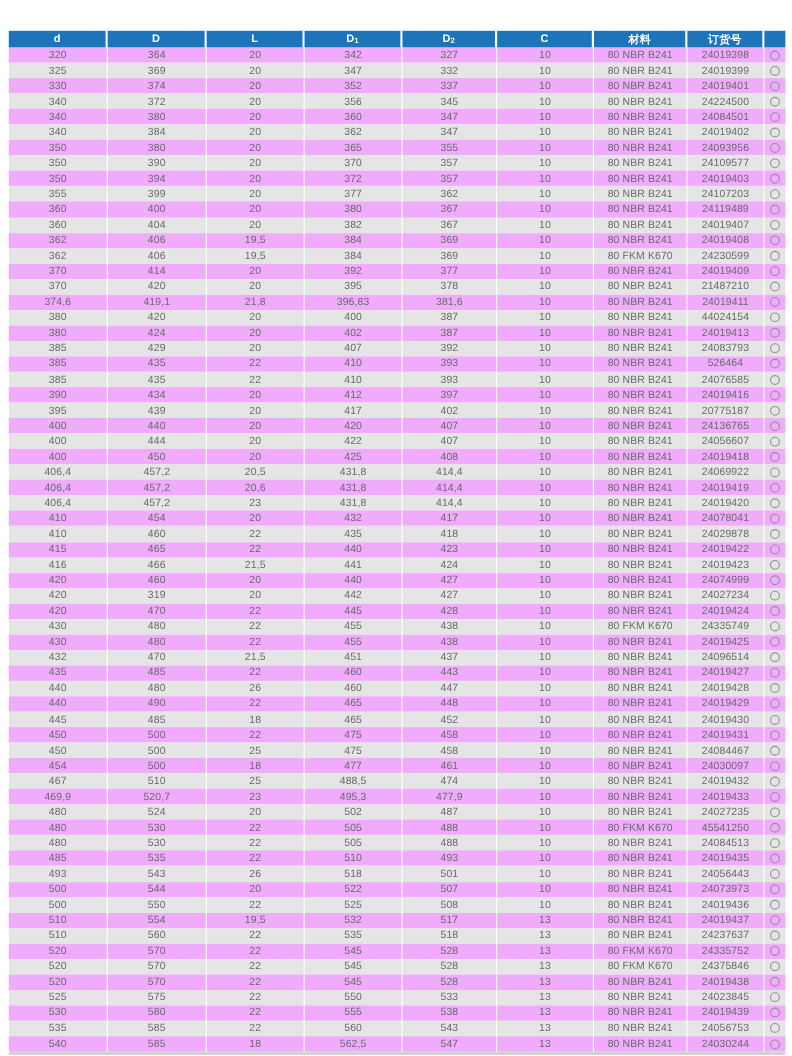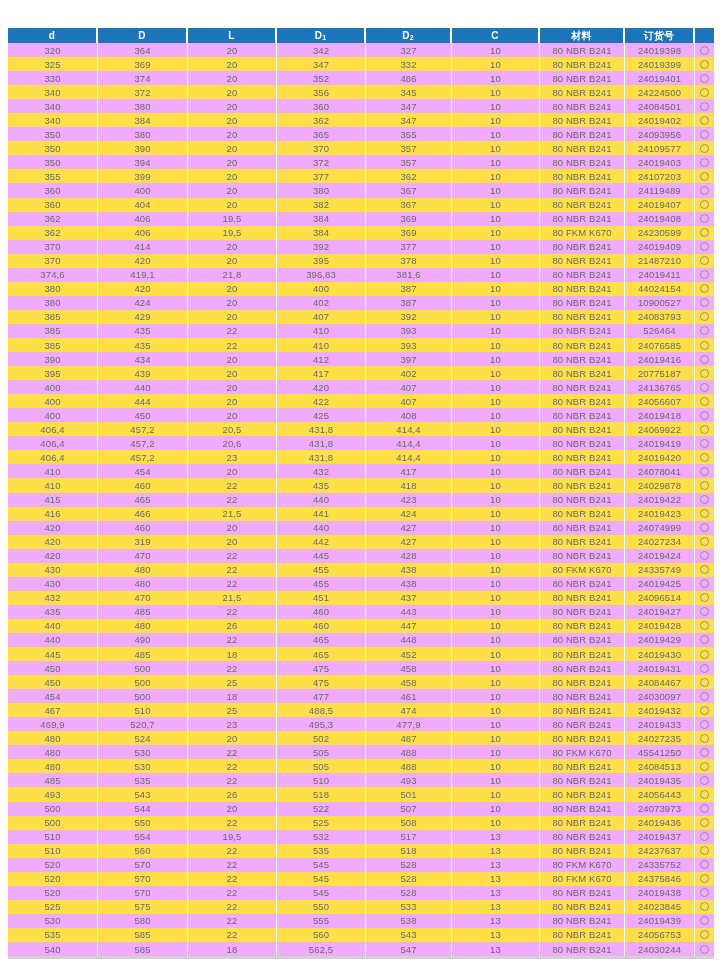--- a/index.html
+++ b/index.html
@@ -11,21 +11,21 @@
   .hrow{display:flex;height:15px;}
   .cell{box-sizing:border-box;flex:none;display:flex;align-items:center;justify-content:center;}
   .h{
     background:#1c74ba;color:#ffffff;font-weight:bold;font-size:10px;
     border-right:2px solid #ffffff;letter-spacing:.2px;
   }
   .h sub{font-size:7px;line-height:1;margin-top:4px;}
   .h.c8{border-right:none;}
   .row{display:flex;height:14.06px;}
   .row.odd{background:#f0abfc;}
-  .row.even{background:#fde047;}
+  .row.even{background:#e5e5e5;}
   .bcell{
     box-sizing:border-box;flex:none;display:flex;align-items:center;justify-content:center;
     font-size:9.5px;color:#696a6d;border-right:1px solid #ffffff;letter-spacing:.1px;
     white-space:nowrap;overflow:hidden;
   }
   .c8{border-right:none;}
   .c0{width:90px}.c1{width:90px}.c2{width:89px}.c3{width:89px}
   .c4{width:86px}.c5{width:88px}.c6{width:85px}.c7{width:70px}.c8{width:19px}
   .circ{
     width:7px;height:7px;border:1px solid #909295;border-radius:50%;
@@ -93,21 +93,21 @@
         <div class="bcell c7">24019399</div>
         <div class="bcell c8">
           <span class="circ"></span>
         </div>
       </div>
       <div class="row odd">
         <div class="bcell c0">330</div>
         <div class="bcell c1">374</div>
         <div class="bcell c2">20</div>
         <div class="bcell c3">352</div>
-        <div class="bcell c4">486</div>
+        <div class="bcell c4">337</div>
         <div class="bcell c5">10</div>
         <div class="bcell c6">80 NBR B241</div>
         <div class="bcell c7">24019401</div>
         <div class="bcell c8">
           <span class="circ"></span>
         </div>
       </div>
       <div class="row even">
         <div class="bcell c0">340</div>
         <div class="bcell c1">372</div>
@@ -304,21 +304,21 @@
         </div>
       </div>
       <div class="row odd">
         <div class="bcell c0">380</div>
         <div class="bcell c1">424</div>
         <div class="bcell c2">20</div>
         <div class="bcell c3">402</div>
         <div class="bcell c4">387</div>
         <div class="bcell c5">10</div>
         <div class="bcell c6">80 NBR B241</div>
-        <div class="bcell c7">10900527</div>
+        <div class="bcell c7">24019413</div>
         <div class="bcell c8">
           <span class="circ"></span>
         </div>
       </div>
       <div class="row even">
         <div class="bcell c0">385</div>
         <div class="bcell c1">429</div>
         <div class="bcell c2">20</div>
         <div class="bcell c3">407</div>
         <div class="bcell c4">392</div>

